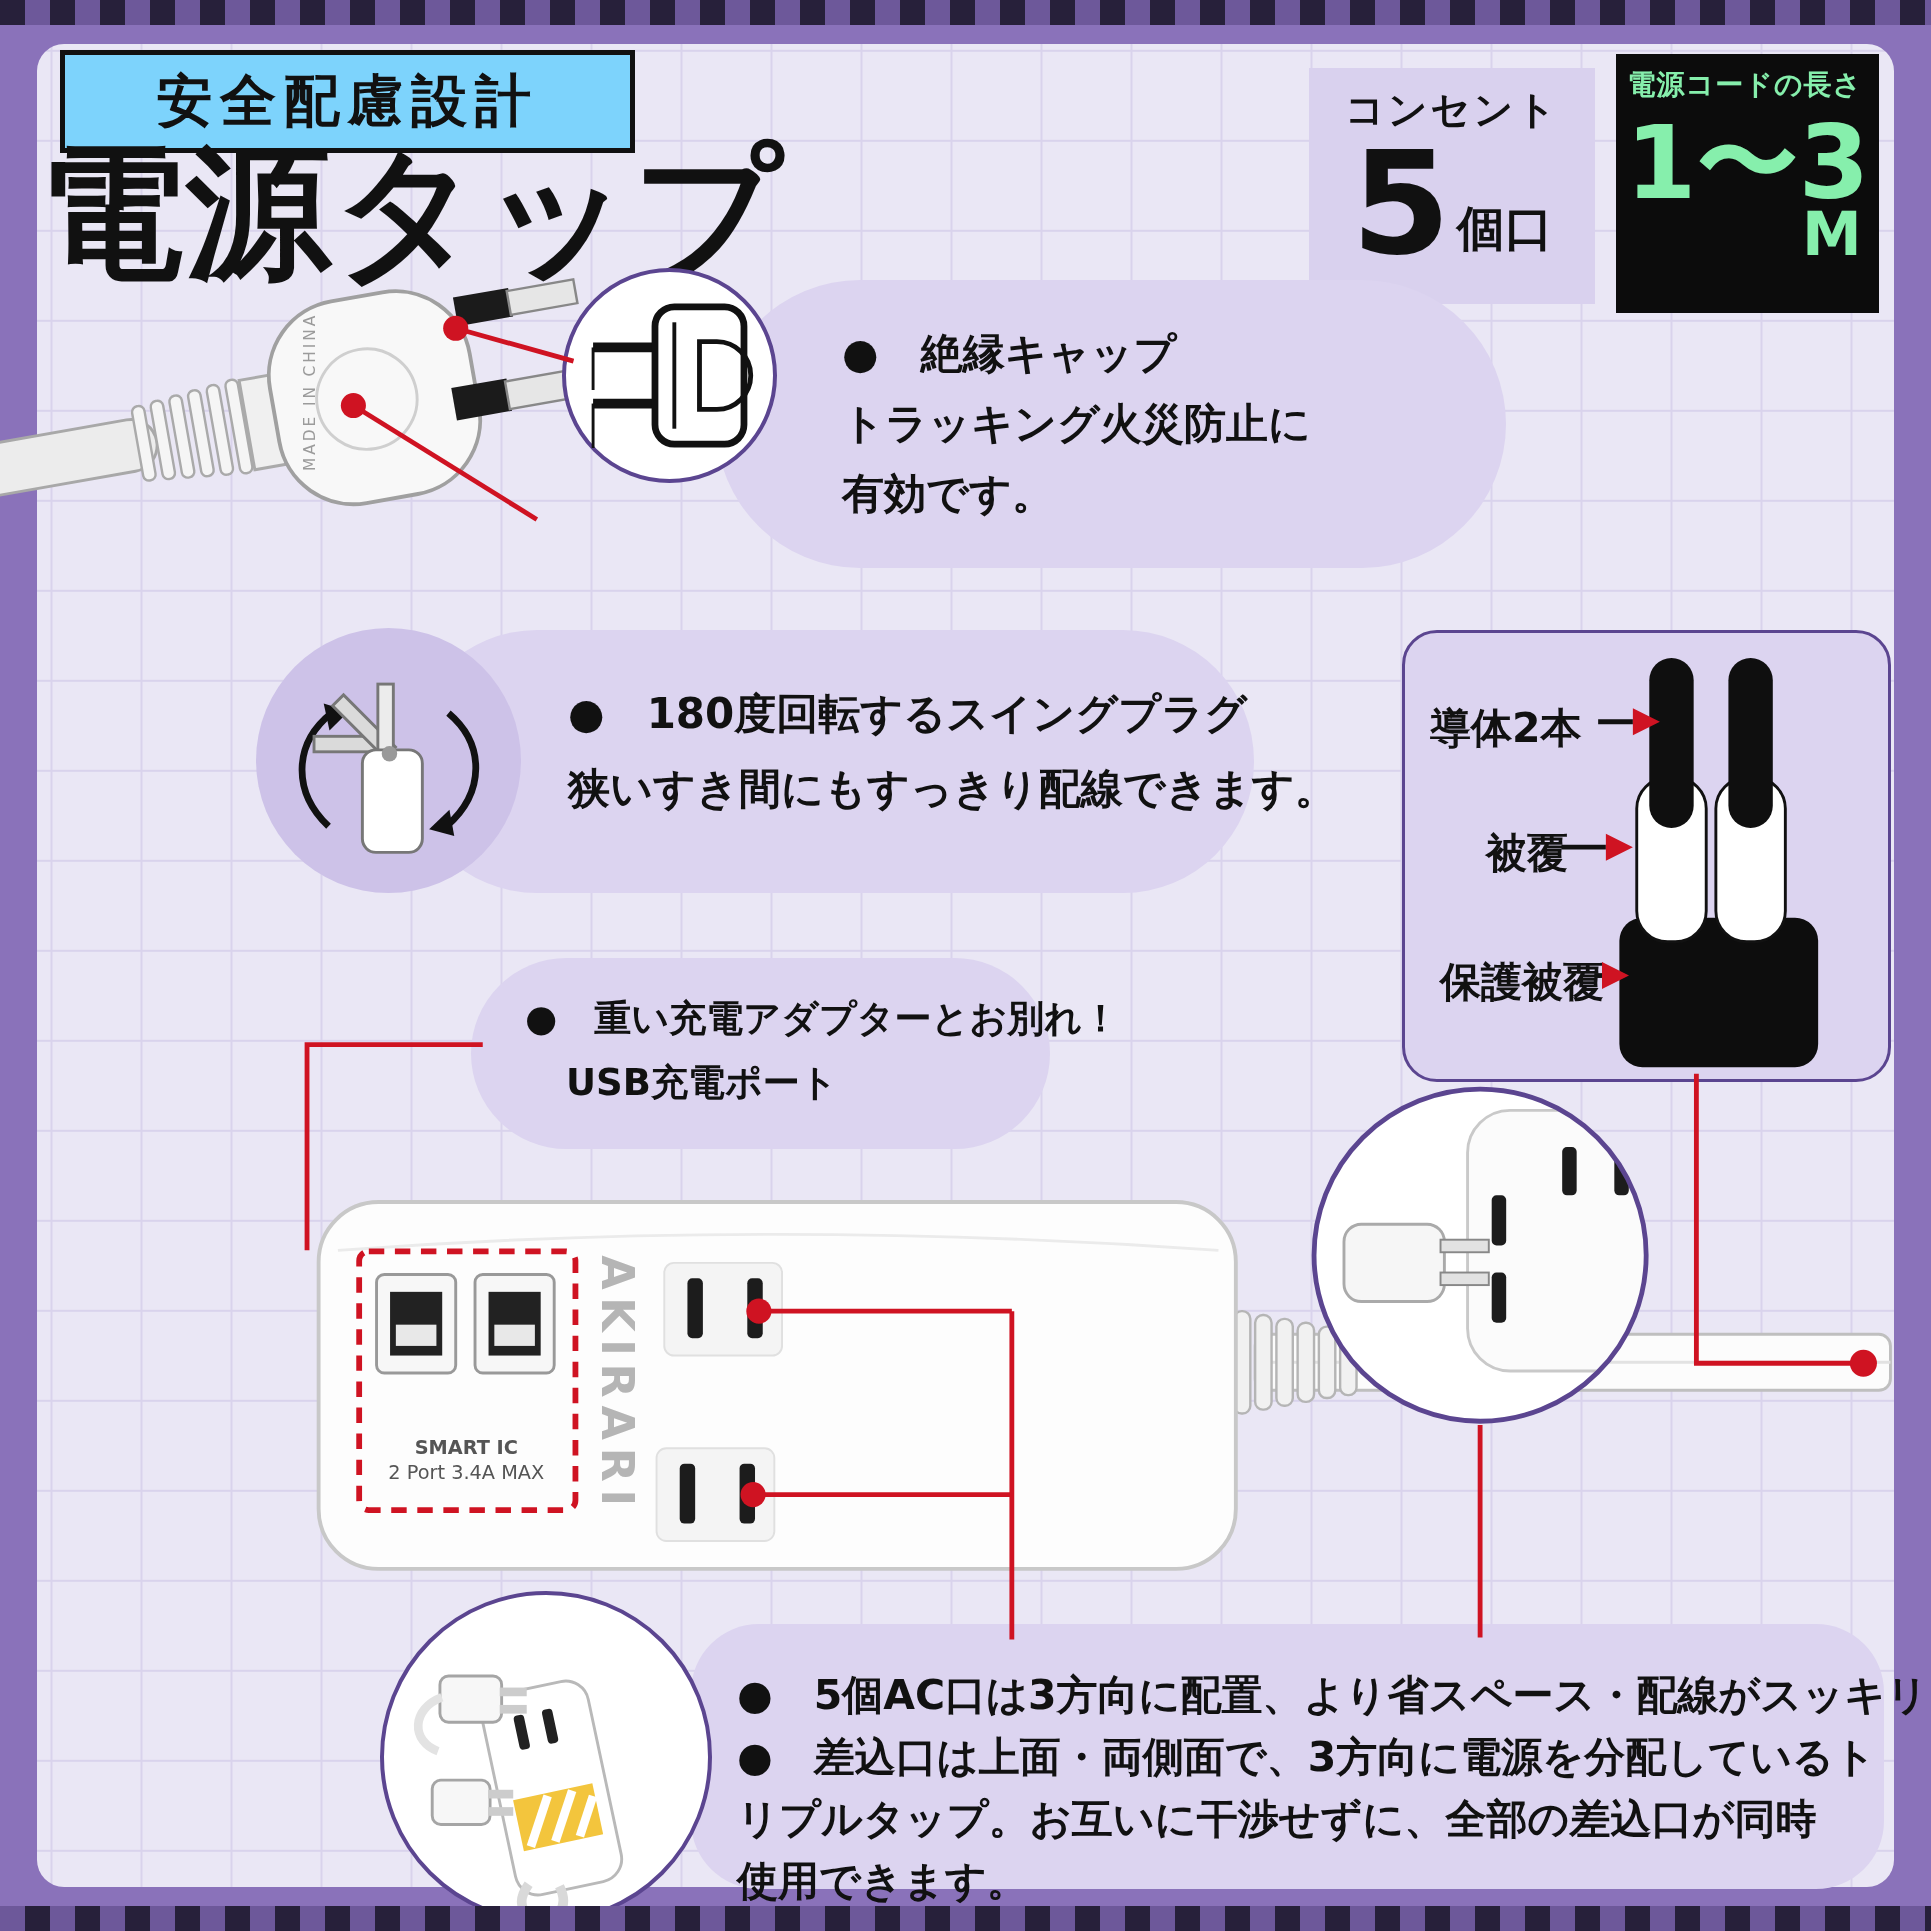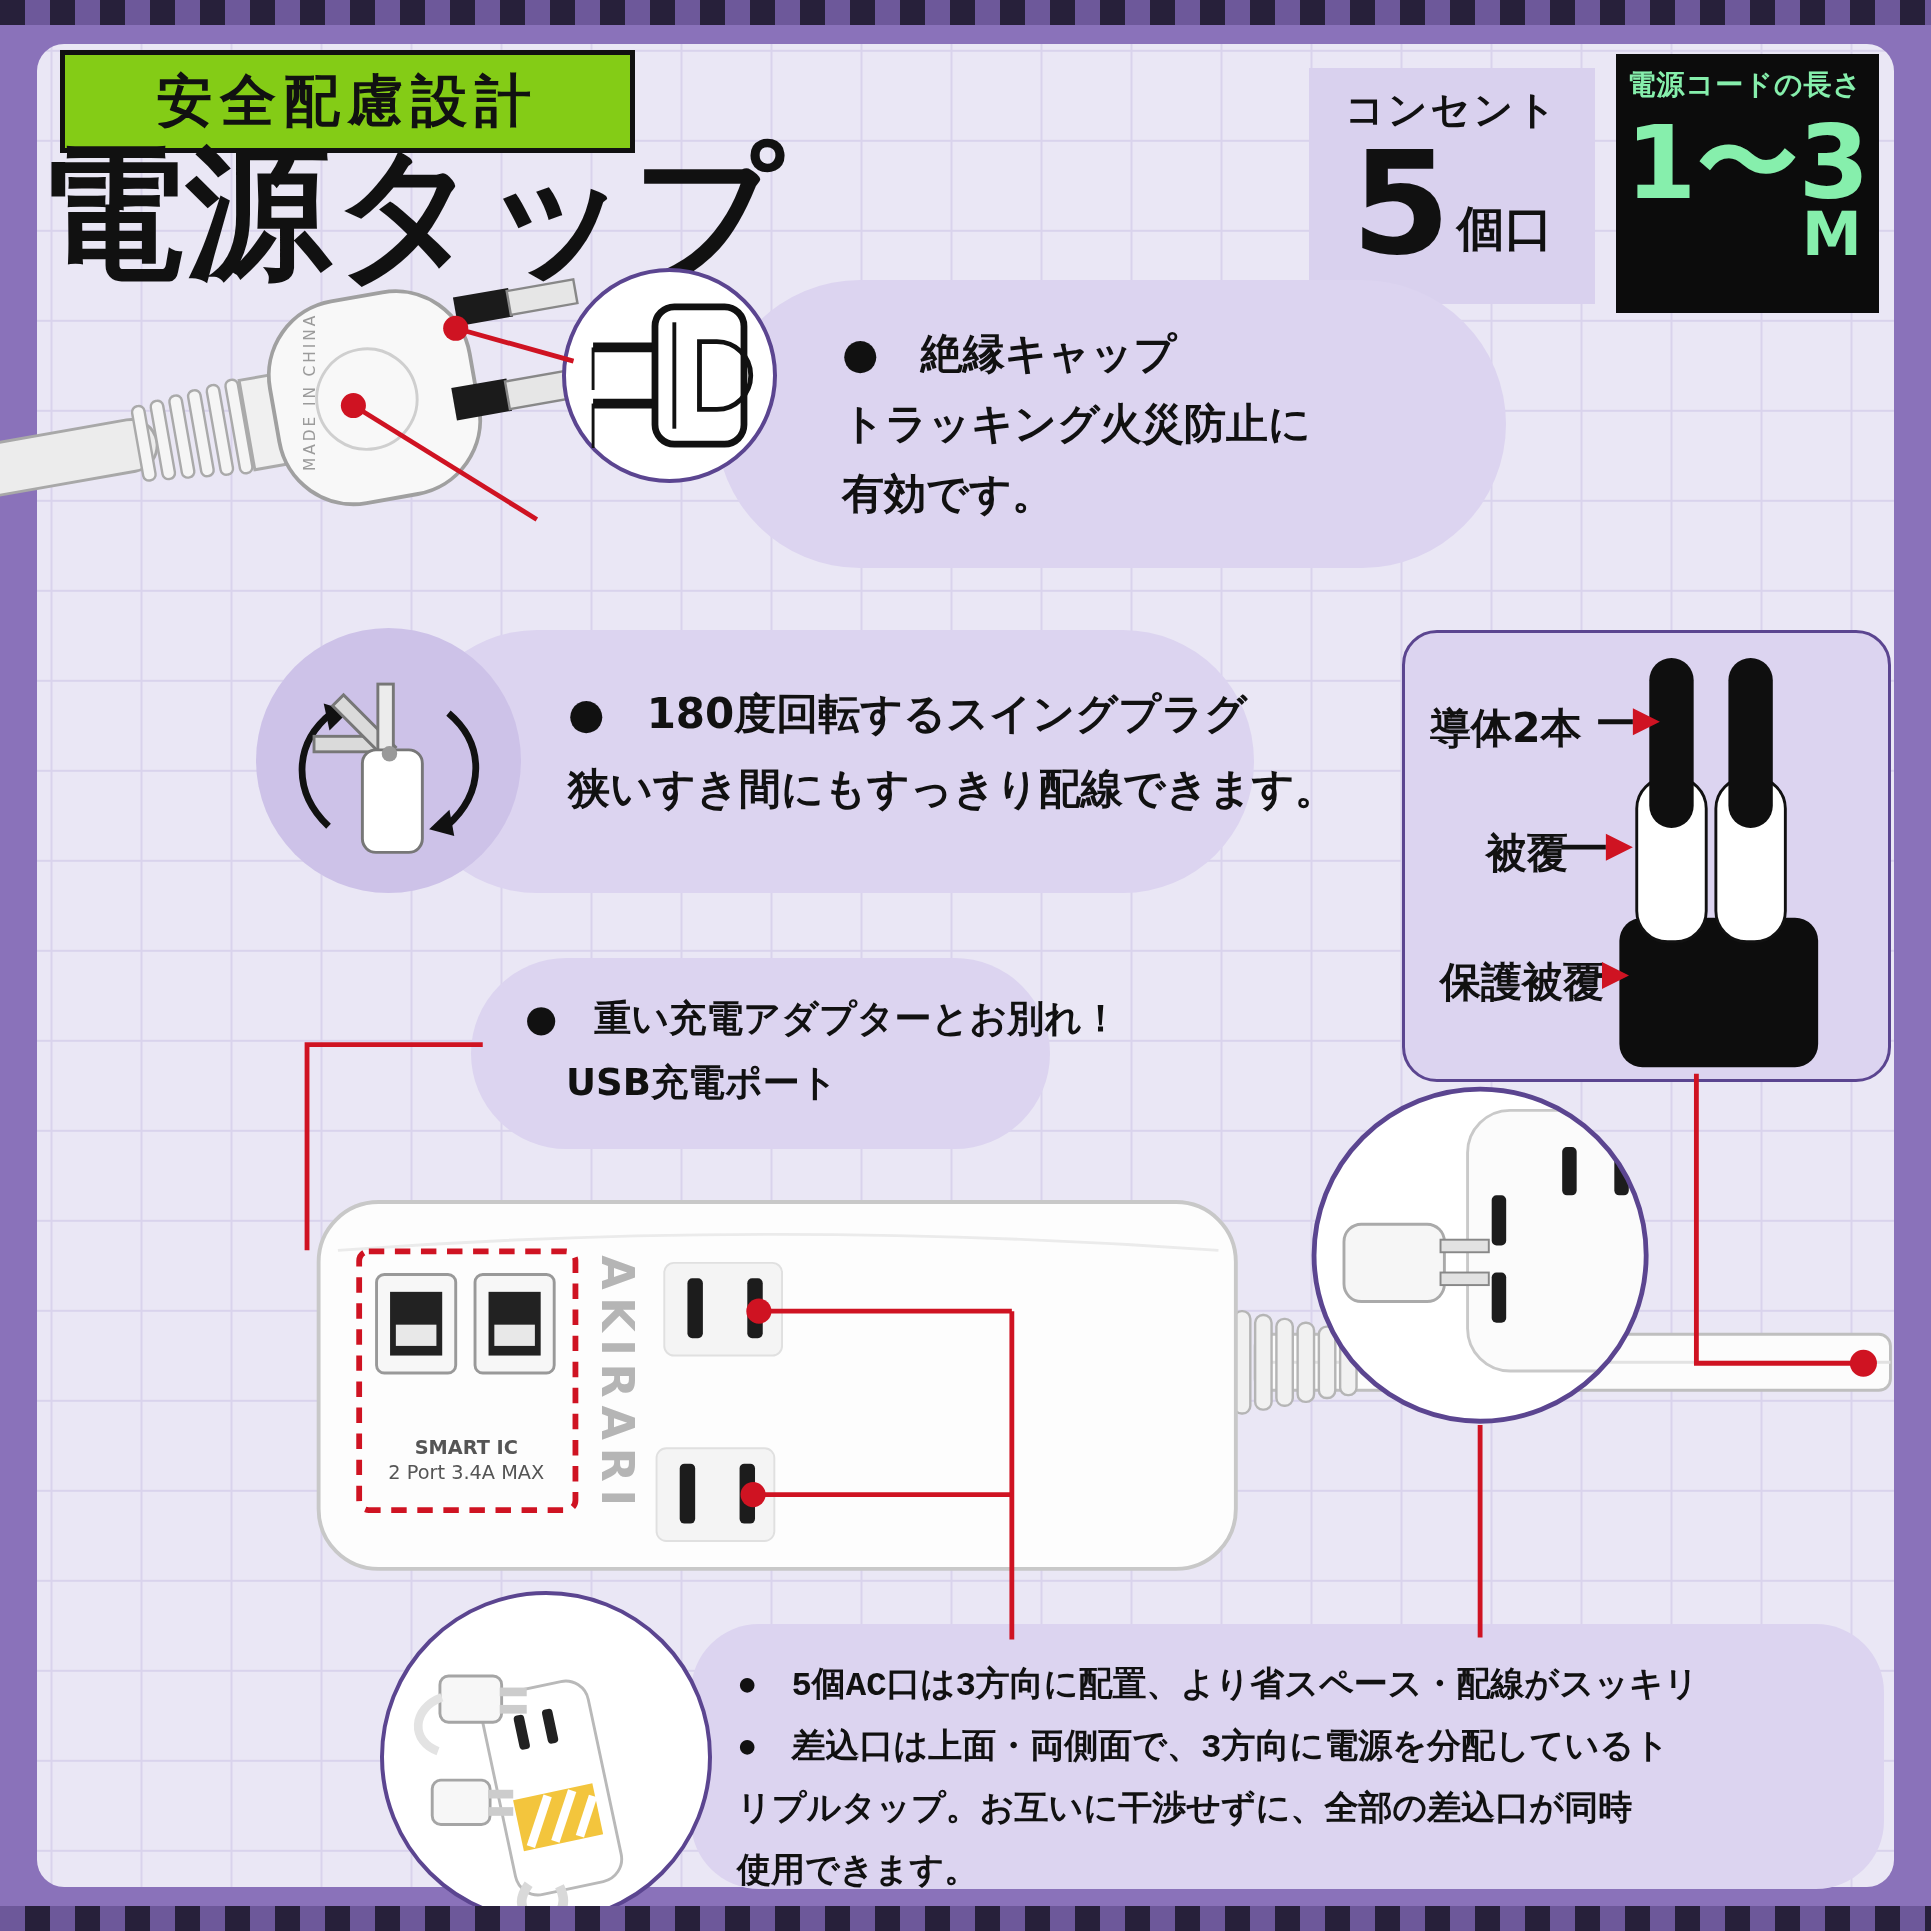--- a/index.html
+++ b/index.html
@@ -7,21 +7,21 @@
           font-family:"DejaVu Sans",sans-serif;color:#111;}
   .checker{position:absolute;left:0;right:0;height:25px;z-index:5;
            background:repeating-linear-gradient(90deg,#27203a 0 25px,#6d589a 25px 50px);}
   .checker.top{top:0}
   .checker.bottom{bottom:0;background:repeating-linear-gradient(90deg,#6d589a 0 25px,#27203a 25px 50px);}
   .content{position:absolute;inset:44px 37px;border-radius:27px;background-color:#eae7f5;z-index:0;
            background-image:linear-gradient(#d9d3ec 1.9px,transparent 1.9px),
                             linear-gradient(90deg,#d9d3ec 1.9px,transparent 1.9px);
            background-size:90px 90px;background-position:13.5px 5.8px;}
   .abs{position:absolute;}
-  .badge{left:60px;top:50px;width:565px;height:93px;border:5.8px solid #111;background:#84cc16;
+  .badge{left:60px;top:50px;width:565px;height:93px;border:5.8px solid #111;background:#7dd3fc;
          display:flex;align-items:center;justify-content:center;font-size:56px;font-weight:bold;
          letter-spacing:7.7px;z-index:2;}
   .title{left:39px;top:133px;font-size:145px;font-weight:900;letter-spacing:1.9px;z-index:2;line-height:1.1;}
   .outletbox{left:1309px;top:68px;width:286px;height:236px;background:#d9d1ee;z-index:2;text-align:center;}
   .outletbox .lbl{margin-top:15.4px;font-size:39px;font-weight:bold;letter-spacing:2.9px;}
   .outletbox .row{display:flex;align-items:flex-end;justify-content:center;margin-top:-5.8px;}
   .outletbox .num{font-size:143px;font-weight:900;line-height:1.0;}
   .outletbox .unit{font-size:48px;font-weight:bold;margin:0 0 13.5px 5.8px;}
   .cordbox{left:1616px;top:54px;width:263px;height:259px;background:#0c0c0c;color:#86efac;z-index:2;}
   .cordbox .lbl{font-size:28px;font-weight:bold;margin:11.6px 0 0 11.6px;letter-spacing:1px;}
@@ -210,21 +210,21 @@
   </div>
 
   <div class="bubble" style="left:471px;top:958px;width:579px;height:191px;border-radius:96px;">
     <div style="position:absolute;left:54px;top:29px;font-size:37px;line-height:64px;">
       <div class="tline">●　重い充電アダプターとお別れ！</div>
       <div class="tline" style="margin-left:41px;">USB充電ポート</div>
     </div>
   </div>
 
   <div class="bubble" style="left:691px;top:1624px;width:1193px;height:265px;border-radius:68px;">
-    <div style="position:absolute;left:46px;top:31px;font-size:34px;line-height:62px;font-family:Liberation Mono, monospace;">
+    <div style="position:absolute;left:46px;top:40px;font-size:41px;line-height:62px;">
       <div class="tline">●　5個AC口は3方向に配置、より省スペース・配線がスッキリ</div>
       <div class="tline">●　差込口は上面・両側面で、3方向に電源を分配しているト</div>
       <div class="tline">リプルタップ。お互いに干渉せずに、全部の差込口が同時</div>
       <div class="tline">使用できます。</div>
     </div>
   </div>
 
   <div class="circle" style="left:380px;top:1591px;width:324px;height:324px;background:#ffffff;border:4.8px solid #5b4590;">
     <svg width="324" height="324" viewBox="0 0 336 336">
       <g transform="rotate(-12 170 200)">

